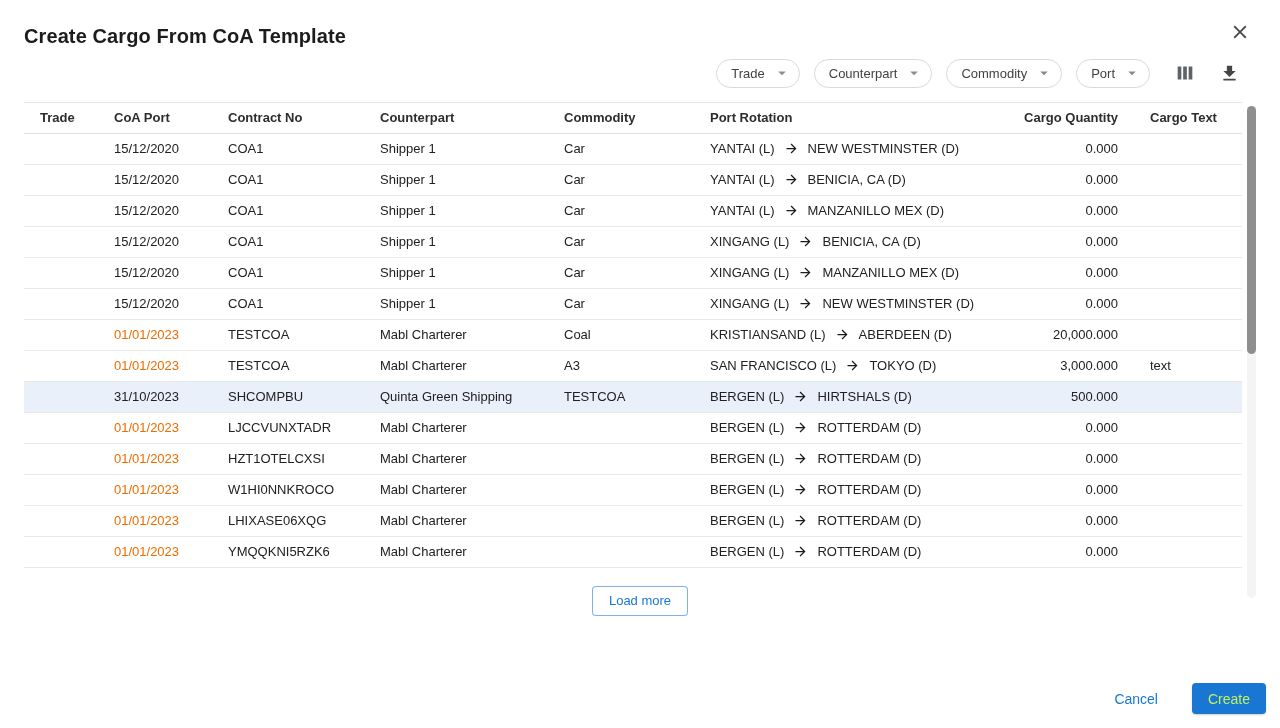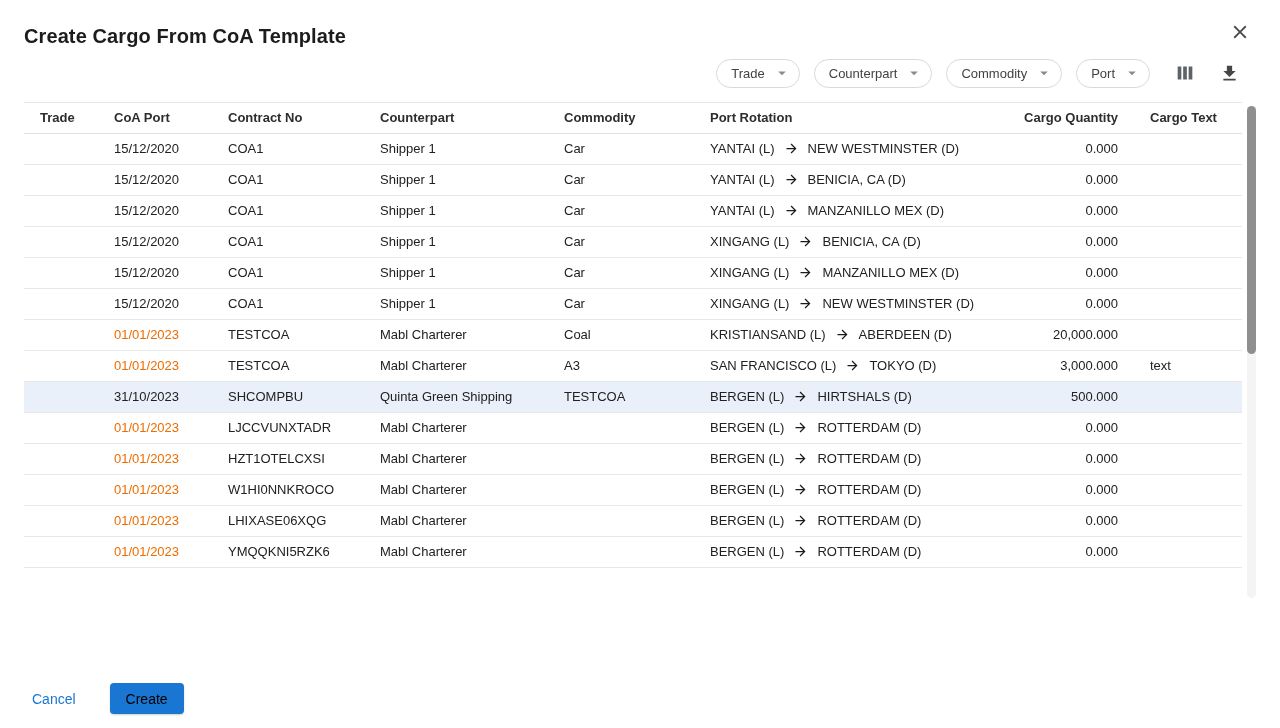--- a/index.html
+++ b/index.html
@@ -96,33 +96,33 @@
     height: 30px; padding: 0 16px;
     font-family: "Liberation Sans", sans-serif;
     font-size: 13px; font-weight: 500; color: var(--accent, #1976d2);
     background: #fff; border: 1px solid rgba(25,118,210,.55); border-radius: 4px;
     cursor: pointer;
   }
 
   
   .dialog-footer {
     margin-top: auto;
-    display: flex; align-items: center; 
+    display: flex; align-items: center; justify-content: flex-end;
     gap: 26px; padding: 14px 14px 14px 24px;
   }
   .cancel-btn {
     border: none; background: transparent; cursor: pointer;
     font-family: "Liberation Sans", sans-serif;
     font-size: 14px; font-weight: 500; color: var(--accent, #1976d2);
     padding: 6px 8px;
   }
   .create-btn {
     border: none; cursor: pointer;
     font-family: "Liberation Sans", sans-serif;
-    font-size: 14px; font-weight: 500; color: #000000;
+    font-size: 14px; font-weight: 500; color: #bef264;
     background: var(--accent, #1976d2); border-radius: 4px;
     height: 31px; padding: 0 16px;
     box-shadow: 0 1px 2px rgba(0,0,0,.2);
   }
 </style>
 </head>
 <body>
 
 <div class="dialog">
 
@@ -365,19 +365,22 @@
             <td class="num">0.000</td>
             <td></td>
           </tr>
         </tbody>
     </table>
     <div class="scrollbar-track">
       <div class="scrollbar-thumb"></div>
     </div>
   </div>
 
+  <div class="load-more-row">
+    <button class="load-more-btn">Load more</button>
+  </div>
 
   <div class="dialog-footer">
     <button class="cancel-btn">Cancel</button>
     <button class="create-btn">Create</button>
   </div>
 
 </div>
 
 </body></html>

